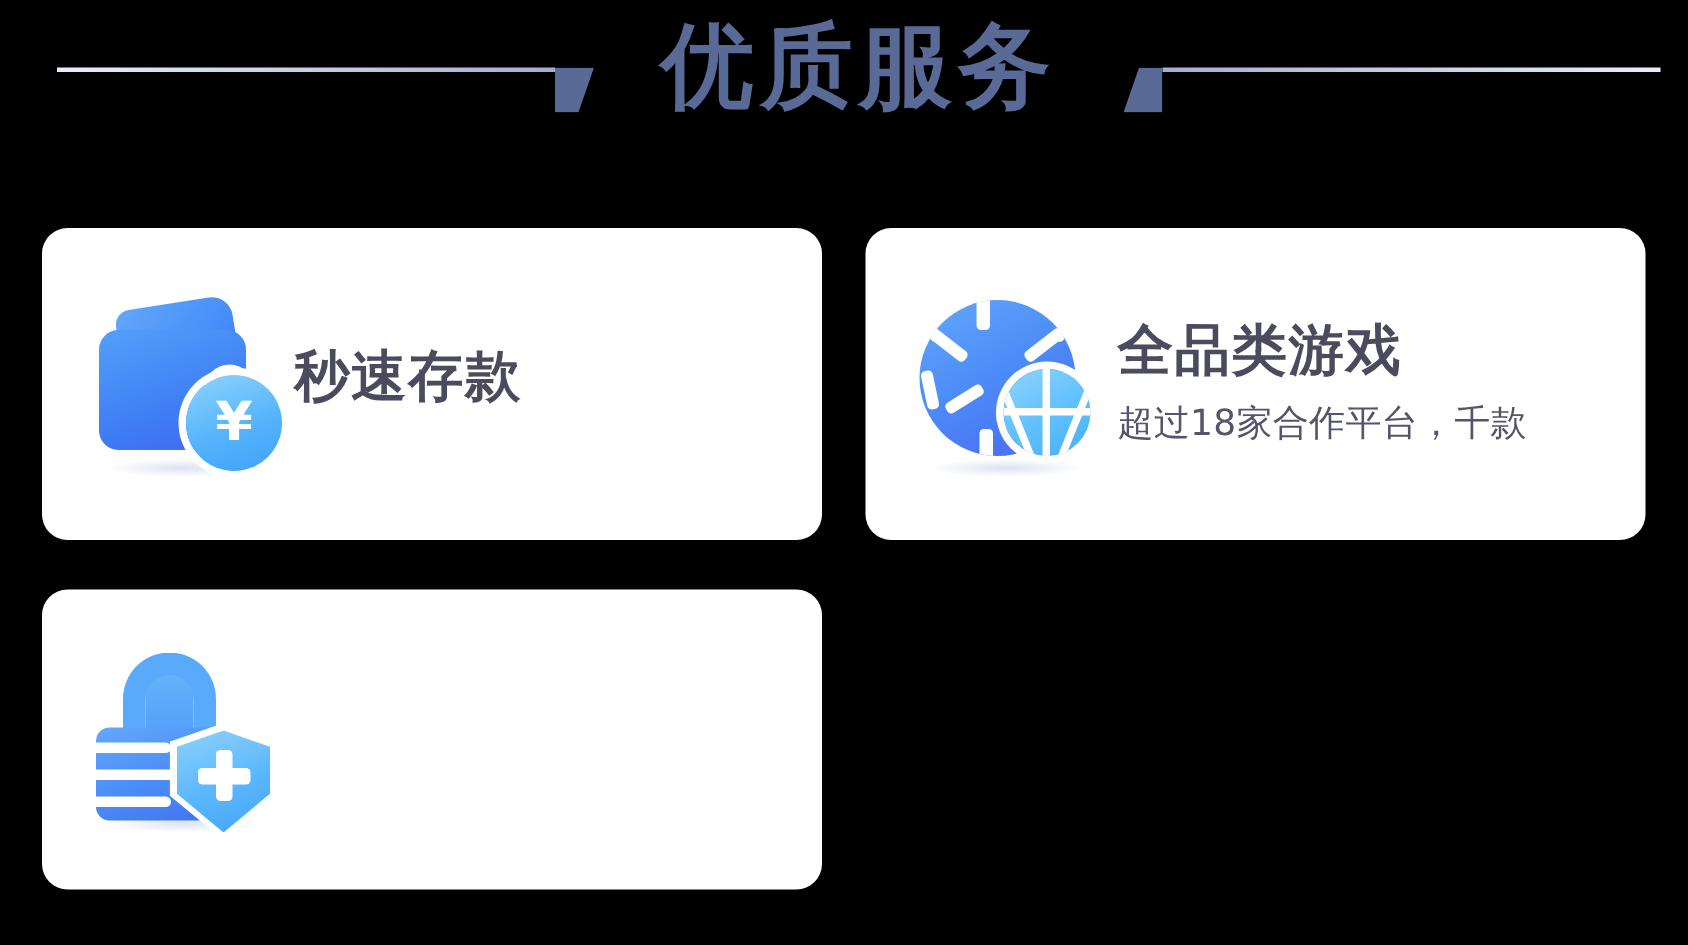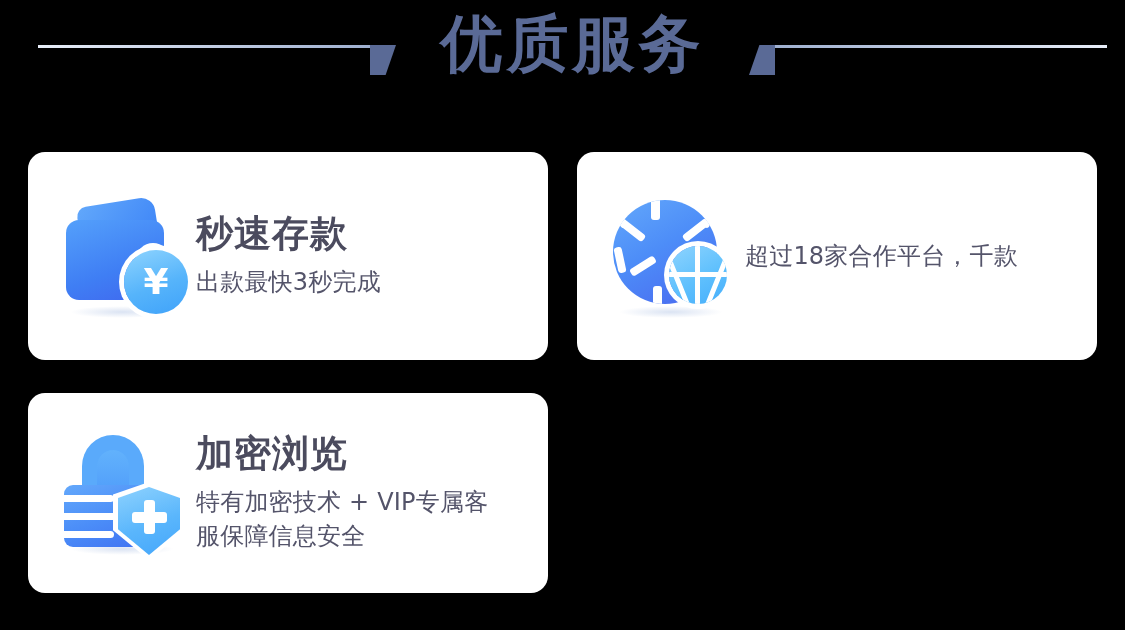--- a/index.html
+++ b/index.html
@@ -353,23 +353,20 @@
     <div class="card">
       <div class="icon-wrap">
         <div class="icon-shadow"></div>
         <div class="wallet-flap"></div>
         <div class="wallet-body"></div>
         <div class="wallet-knob"></div>
         <div class="coin">¥</div>
       </div>
       <div class="card-text">
         <div class="card-title">秒速存款</div>
-        <div class="card-sub">
-          <span class="sub-line">出款最快3秒完成</span>
-        </div>
       </div>
     </div>
 
     <div class="card">
       <div class="icon-wrap">
         <div class="icon-shadow"></div>
         <div class="ball-soccer">
           <div class="seam" style="left:38px;top:-6px;width:9px;height:26px;"></div>
           <div class="seam" style="left:4px;top:26px;width:30px;height:8px;transform:rotate(38deg);"></div>
           <div class="seam" style="left:68px;top:26px;width:30px;height:8px;transform:rotate(-38deg);"></div>
@@ -382,44 +379,38 @@
           <div class="seam" style="left:86px;top:14px;width:22px;height:7px;transform:rotate(-62deg);"></div>
         </div>
         <div class="basket">
           <div class="bline" style="left:26px;top:-4px;width:5px;height:66px;"></div>
           <div class="bline" style="left:-4px;top:26px;width:66px;height:5px;"></div>
           <div class="bline" style="left:4px;top:-10px;width:5px;height:78px;border-radius:3px;transform:rotate(-22deg);"></div>
           <div class="bline" style="left:48px;top:-10px;width:5px;height:78px;border-radius:3px;transform:rotate(22deg);"></div>
         </div>
       </div>
       <div class="card-text">
+        <div class="card-title">全品类游戏</div>
         <div class="card-sub">
           <span class="sub-line">超过18家合作平台，千款</span>
         </div>
       </div>
     </div>
 
     <div class="card">
       <div class="icon-wrap">
         <div class="icon-shadow"></div>
         <div class="lock-shackle"></div>
         <div class="lock-body">
           <div class="lock-slot" style="top:10px;width:50px;"></div>
           <div class="lock-slot" style="top:28px;width:58px;"></div>
           <div class="lock-slot" style="top:46px;width:50px;"></div>
         </div>
         <div class="shield-ring"></div>
         <div class="shield"></div>
         <div class="cross-v"></div>
         <div class="cross-h"></div>
       </div>
-      <div class="card-text">
-        <div class="card-title">加密浏览</div>
-        <div class="card-sub">
-          <span class="sub-line">特有加密技术 + VIP专属客</span>
-          <span class="sub-line">服保障信息安全</span>
-        </div>
-      </div>
     </div>
 
 
   </div>
 </div>
 
 </body></html>

